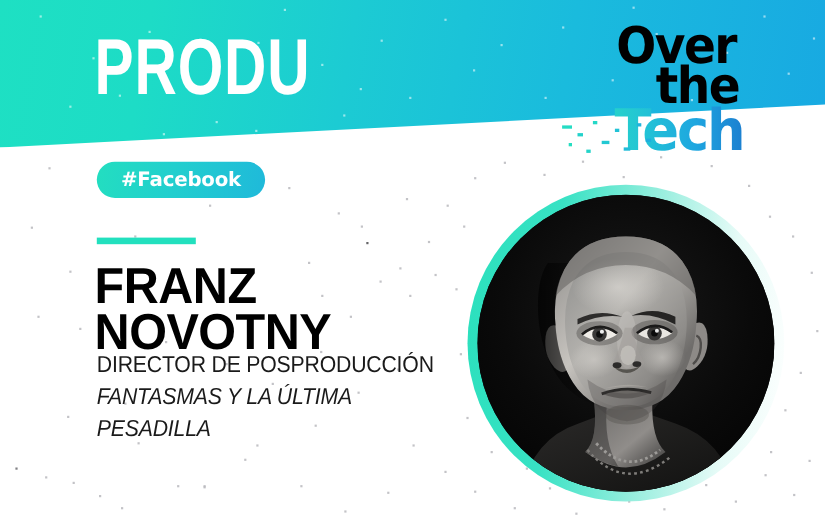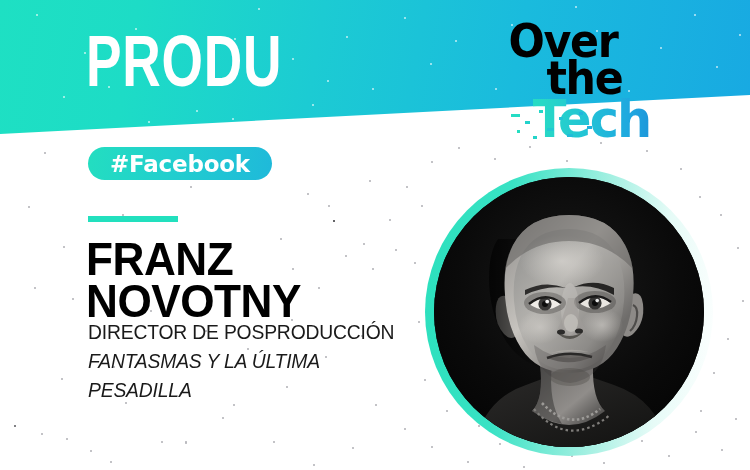--- a/index.html
+++ b/index.html
@@ -78,21 +78,21 @@
   }
 
   
   .otlogo {
     position: absolute;
     left: 455px;
     top: 18px;
     z-index: 6;
     width: 230px;
     line-height: 1;
-    text-align: center;
+    text-align: right;
   }
   .otlogo .l1,
   .otlogo .l2 {
     display: block;
     color: #000000;
     font-family: "DejaVu Sans", sans-serif;
     font-weight: 700;
     font-size: 46px;
     letter-spacing: -1.5px;
     transform: scaleX(.93);
@@ -136,21 +136,21 @@
     z-index: 6;
     height: 33px;
     padding: 0 22px;
     display: flex;
     align-items: center;
     border-radius: 17px;
     background: linear-gradient(100deg, #23DEC0 0%, #21CFCE 45%, #1FB9DA 100%);
     color: #ffffff;
     font-family: "DejaVu Sans", sans-serif;
     font-weight: 700;
-    font-size: 23px;
+    font-size: 18px;
     letter-spacing: -.2px;
     white-space: nowrap;
   }
 
   
   .date {
     position: absolute;
     left: 88px;
     top: 190px;
     z-index: 6;

